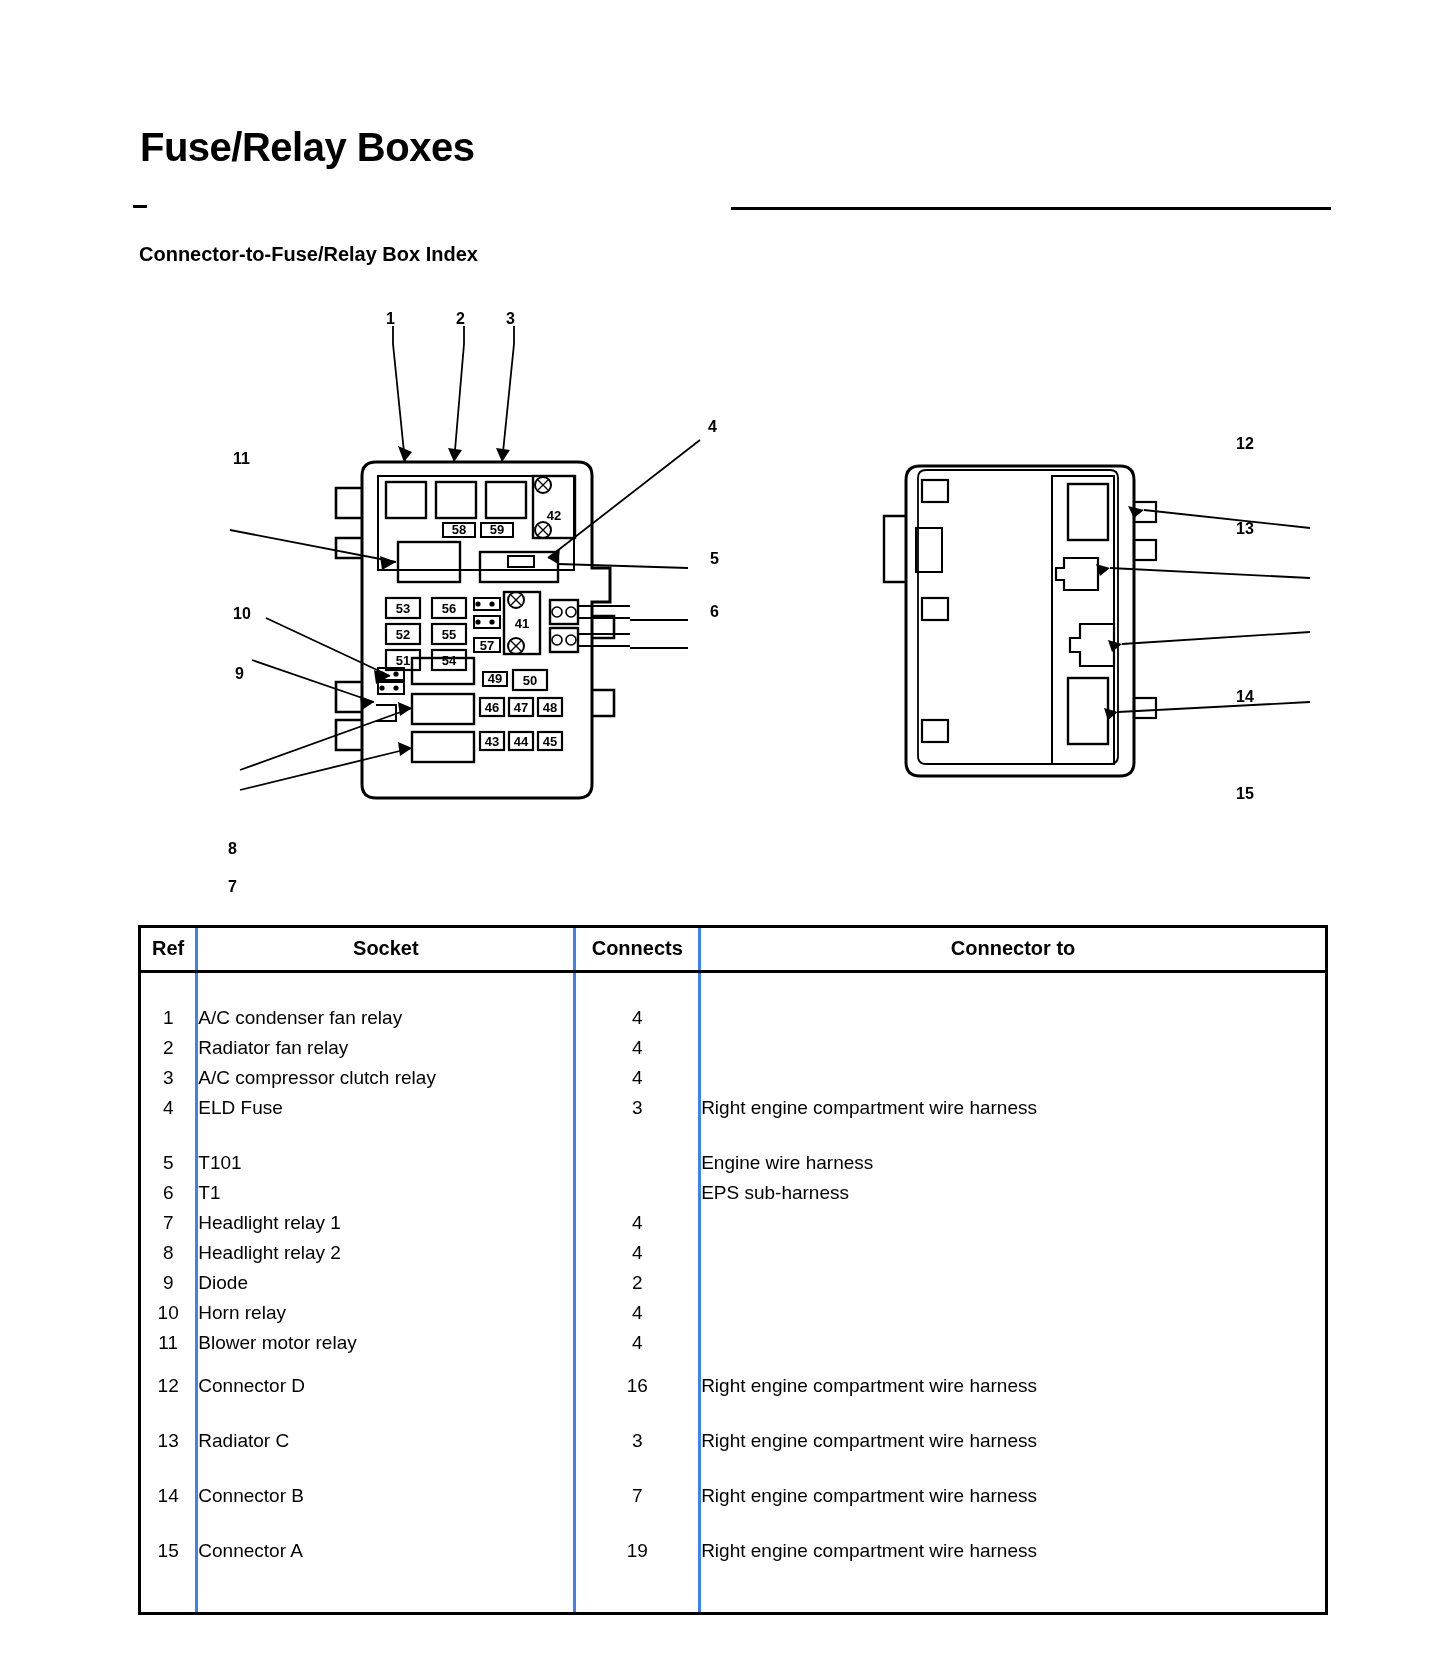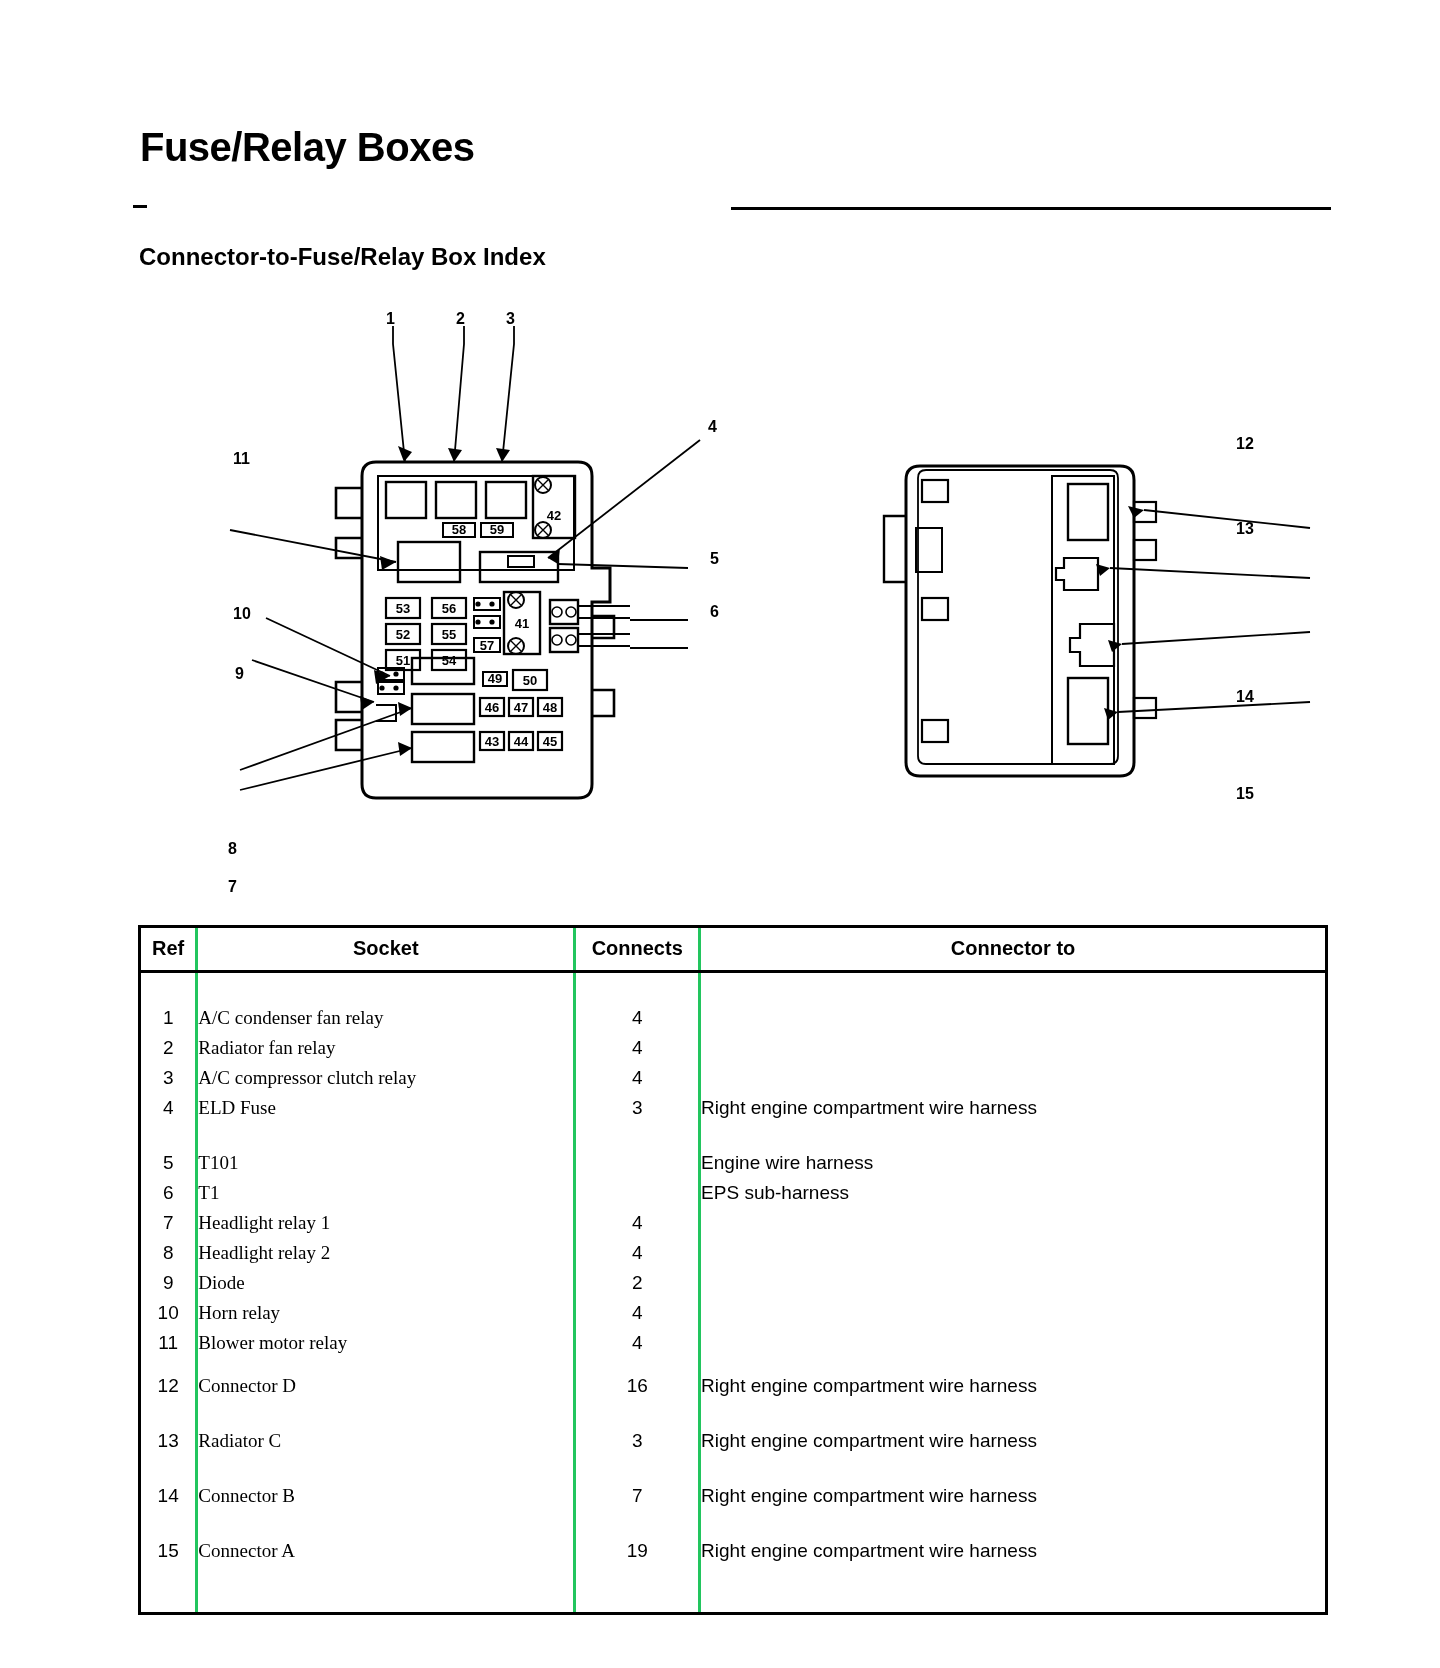--- a/index.html
+++ b/index.html
@@ -58,21 +58,21 @@
     left: 598px;
     top: 17px;
     width: 600px;
     height: 3px;
     background: #000;
   }
   .h3 {
     position: absolute;
     left: 139px;
     top: 243px;
-    font-size: 24px;
+    font-size: 20px;
     font-weight: bold;
   }
 
   
   .diagram {
     position: absolute;
     left: 0;
     top: 280px;
     width: 1440px;
     height: 640px;
@@ -108,28 +108,28 @@
     text-align: center;
     padding: 9px 0 10px 0;
     border-bottom: 3px solid #000;
   }
   table.idx col.c-ref { width: 56px; }
   table.idx col.c-socket { width: 380px; }
   table.idx col.c-cav { width: 125px; }
   table.idx col.c-conn { width: 629px; }
 
   table.idx th.sep-r, table.idx td.sep-r {
-    border-right: 3px solid #22c55e;
+    border-right: 3px solid #3b82f6;
   }
   table.idx td {
     height: 30px;
     vertical-align: middle;
   }
   td.ref { text-align: center; }
-  td.socket { padding-left: 14px; font-family: Liberation Serif, serif; }
+  td.socket { padding-left: 14px; }
   td.cav { text-align: center; }
   td.conn { padding-left: 16px; }
   tr.gap td { height: 25px; }
   tr.tall td { height: 55px; }
   tr.bottompad td { height: 34px; }
 </style>
 </head>
 <body>
 
 <div class="page">

